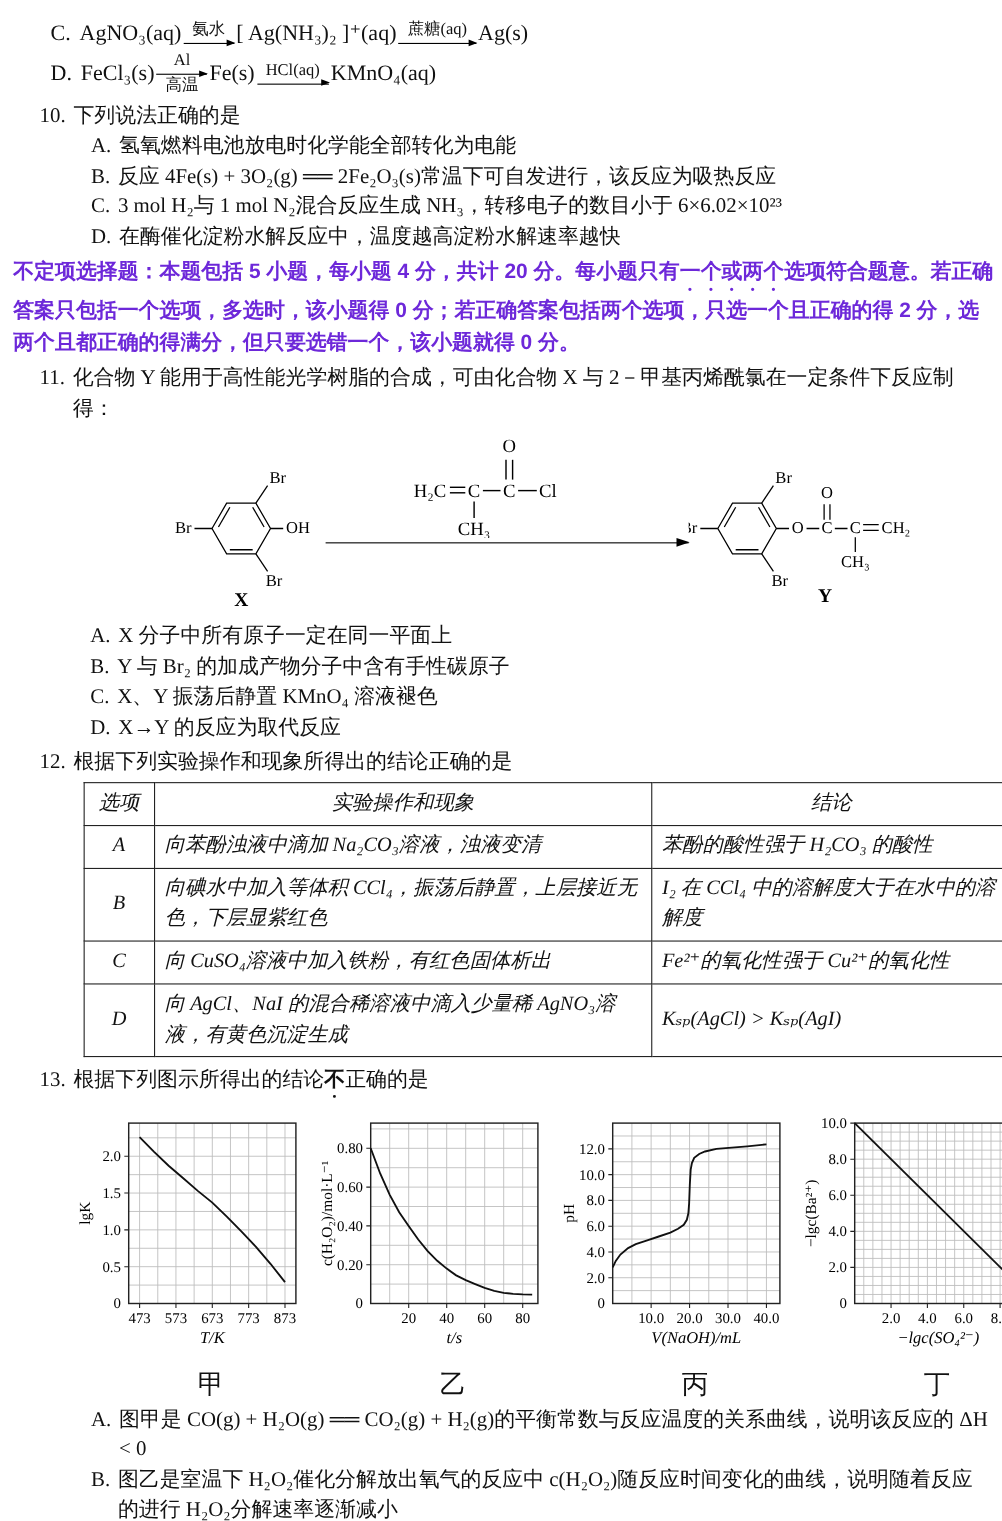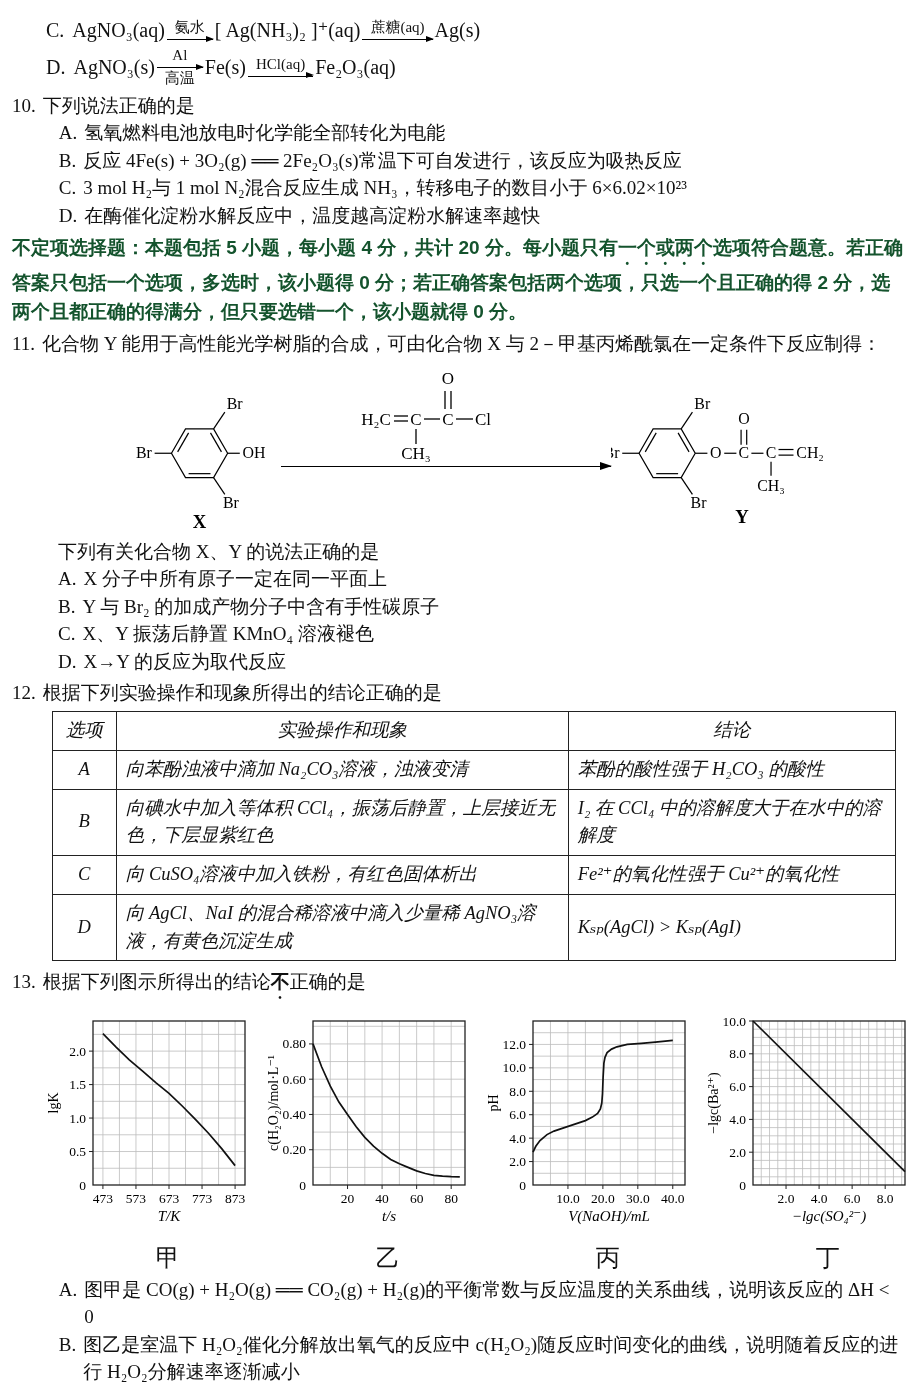--- a/index.html
+++ b/index.html
@@ -13,30 +13,30 @@
   .eq-block{margin-left:34px;margin-bottom:4px;}
   .eqline{display:flex;align-items:center;font-size:20px;margin-bottom:2px;white-space:nowrap;}
   .eqline .letter{margin-right:8px;}
   .rxn{display:inline-flex;flex-direction:column;align-items:center;vertical-align:middle;margin:0 2px;}
   .rxn .rtop,.rxn .rbot{font-size:15px;line-height:1.15;padding:0 8px;}
   .rxn .shaft{position:relative;height:0;border-top:1.4px solid #000;align-self:stretch;margin:3px 0 2px 0;}
   .rxn .shaft::after{content:"";position:absolute;right:-1px;top:-4.4px;width:0;height:0;
     border-left:8px solid #000;border-top:3.6px solid transparent;border-bottom:3.6px solid transparent;}
   
   .qrow{display:flex;align-items:flex-start;margin-top:3px;}
-  .qnum{flex:none;margin-right:7px;}
+  .qnum{flex:none;margin-right:7px;margin-left:24px;}
   .qbody{flex:1;min-width:0;}
   .opt{display:flex;align-items:flex-start;margin-left:16px;}
   .opt .ol{flex:none;margin-right:7px;}
   .opt .ot{flex:1;}
   .substem{margin-left:16px;}
   
   .notice{
     font-family:"Liberation Sans","DejaVu Sans",sans-serif;
-    font-weight:bold;font-size:19px;line-height:1.5;margin:5px 0 4px 0;color:#14532d;
+    font-weight:bold;font-size:19px;line-height:1.5;margin:5px 0 4px 0;color:#6d28d9;
   }
   .emph{-webkit-text-emphasis:dot;-webkit-text-emphasis-position:under left;
         text-emphasis:dot;text-emphasis-position:under left;}
   .stress{font-weight:bold;}
   
   .structs{display:flex;align-items:flex-start;margin:4px 0 2px 78px;}
   .structs svg text{font-family:"Liberation Serif","DejaVu Serif",serif;font-size:17px;fill:#000;}
   .structs svg .slabel{font-weight:bold;font-size:20px;}
   .structs svg line, .structs svg polygon{stroke:#000;stroke-width:1.3;fill:none;}
   .xmol,.ymol{margin-top:16px;}
@@ -71,32 +71,32 @@
         </span>
       <span>[ Ag(NH₃)₂ ]⁺(aq)</span>
       <span class="rxn">
           <span class="rtop">蔗糖(aq)</span>
           <span class="shaft"></span>
         </span>
       <span>Ag(s)</span>
     </div>
     <div class="eqline">
       <span class="letter">D.</span>
-      <span>AgNO₃(s)</span>
+      <span>FeCl₃(s)</span>
       <span class="rxn">
           <span class="rtop">Al</span>
           <span class="shaft"></span>
           <span class="rbot">高温</span>
         </span>
       <span>Fe(s)</span>
       <span class="rxn">
           <span class="rtop">HCl(aq)</span>
           <span class="shaft"></span>
         </span>
-      <span>Fe₂O₃(aq)</span>
+      <span>KMnO₄(aq)</span>
     </div>
   </section>
 
   <section>
     <div class="qrow">
       <span class="qnum">10.</span>
       <div class="qbody">
         <div>下列说法正确的是</div>
         <div class="opt">
             <span class="ol">A.</span>
@@ -185,21 +185,20 @@
             <text x="171" y="80" text-anchor="middle">C</text>
             <line x1="179" y1="71" x2="195" y2="71"></line>
             <line x1="179" y1="77" x2="195" y2="77"></line>
             <text x="198" y="80" text-anchor="start">CH₂</text>
             <line x1="171" y1="84" x2="171" y2="99"></line>
             <text x="171" y="115" text-anchor="middle">CH₃</text>
             <text x="140" y="150" text-anchor="middle" class="slabel">Y</text>
           </svg>
         </div>
 
-        <div class="substem">下列有关化合物 X、Y 的说法正确的是</div>
         <div class="opt">
             <span class="ol">A.</span>
             <span class="ot">X 分子中所有原子一定在同一平面上</span>
           </div>
         <div class="opt">
             <span class="ol">B.</span>
             <span class="ot">Y 与 Br₂ 的加成产物分子中含有手性碳原子</span>
           </div>
         <div class="opt">
             <span class="ol">C.</span>

